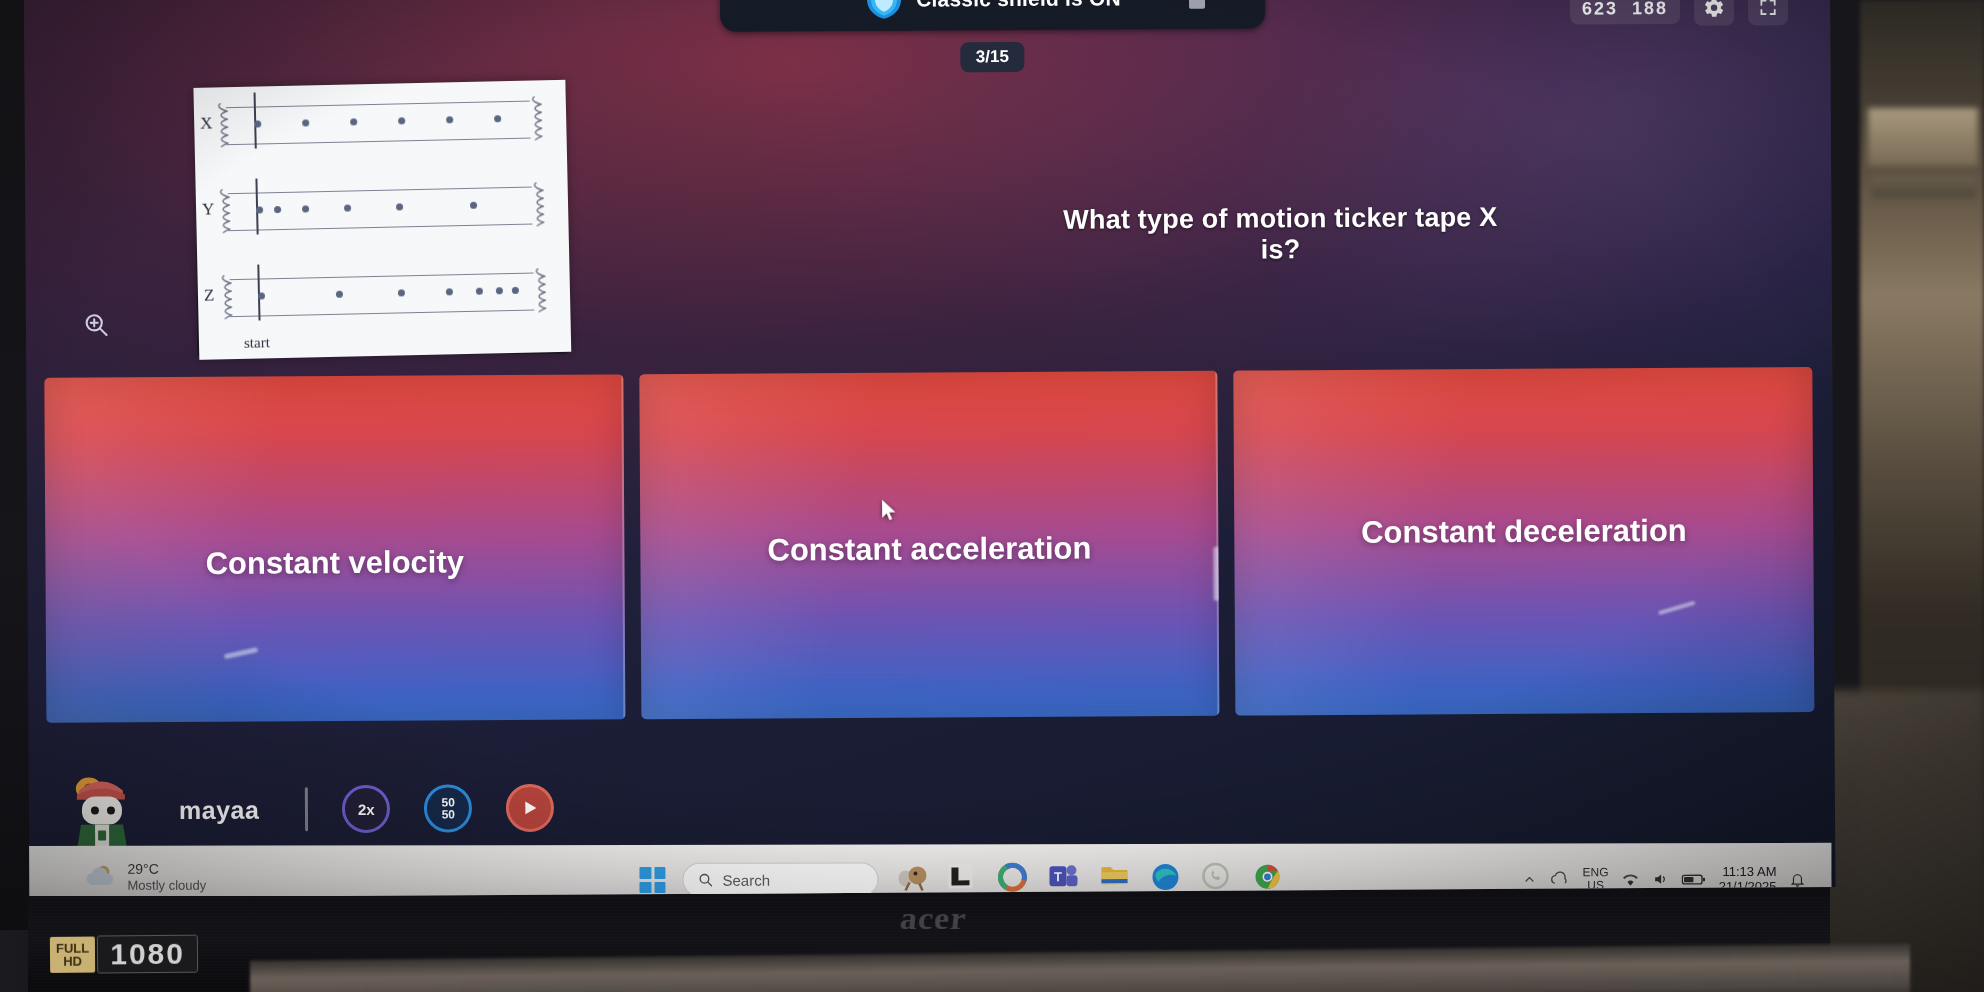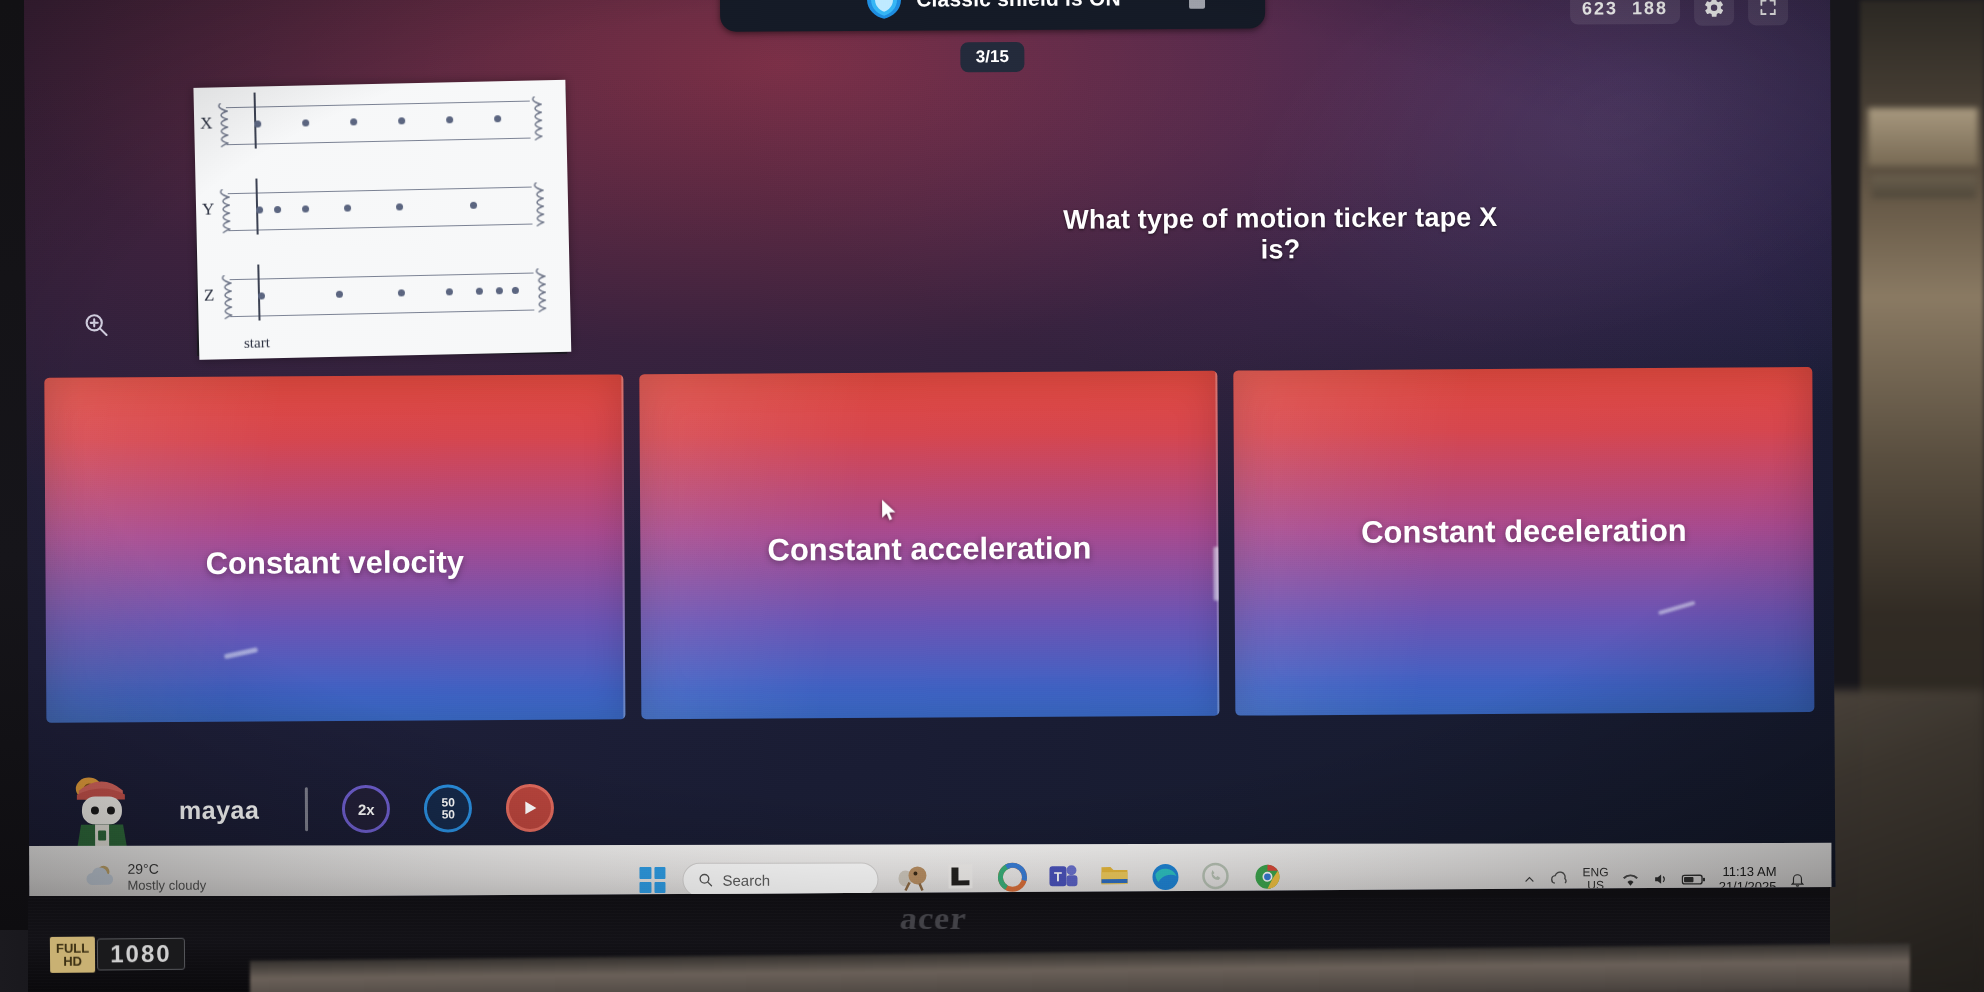--- a/index.html
+++ b/index.html
@@ -37,21 +37,21 @@
     filter:blur(1.5px); transform:skewY(-0.6deg); }
 
   .acer-logo { position:absolute; left:900px; top:900px; width:160px; height:42px;
     color:#6a6a70; font-size:34px; font-weight:700; letter-spacing:1px;
     font-family:"Liberation Serif", serif; opacity:.55; filter:blur(.6px);
     transform:skewX(-6deg) scaleY(.9); }
   .fullhd { position:absolute; left:50px; top:932px; width:215px; height:44px;
     display:flex; align-items:center; filter:blur(.4px); transform:rotate(-0.5deg); }
   .fullhd .a { background:#c9b173; color:#3b2f12; font-weight:700; font-size:13px;
     line-height:13px; padding:5px 6px; text-align:center; border-radius:2px;}
-  .fullhd .b { background:#1a1a1c; color:#cfcfcf; font-size:24px; font-weight:600;
+  .fullhd .b { background:#1a1a1c; color:#cfcfcf; font-size:30px; font-weight:600;
     padding:1px 12px; letter-spacing:2px; border:1px solid #55565a; border-radius:3px; margin-left:2px;}
 
   
   .screen { position:absolute; left:24px; top:0px; width:1806px; height:898px;
     overflow:hidden; transform:rotate(-0.35deg); transform-origin:left top; }
   .screen-inner { position:absolute; inset:-4px; }
 
   
   .quiz-bg { position:absolute; inset:0;
     background:

